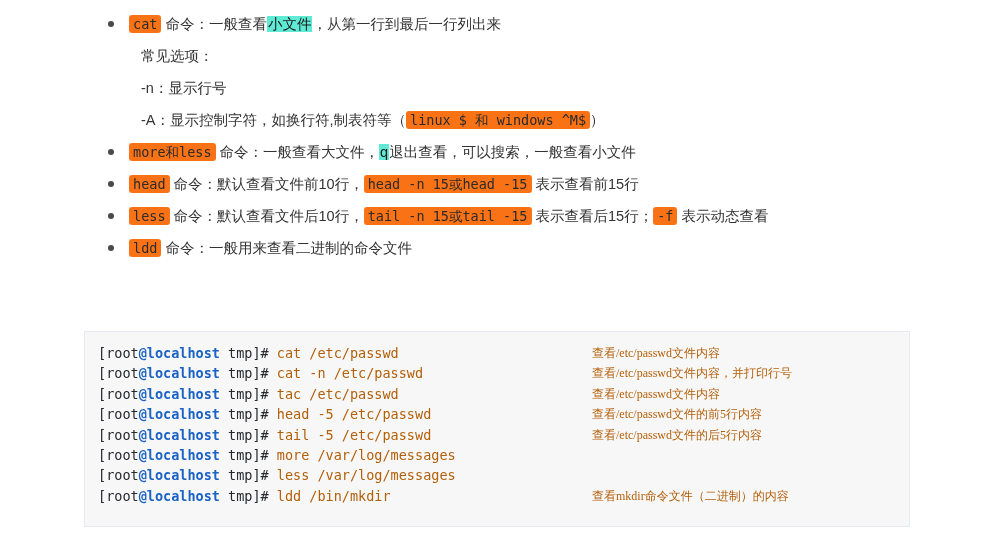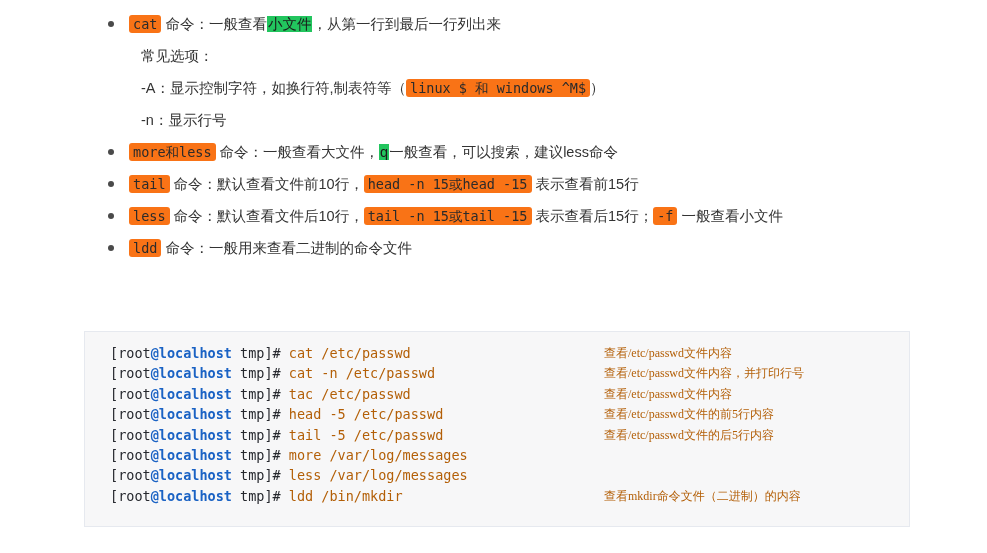--- a/index.html
+++ b/index.html
@@ -64,37 +64,36 @@
   code.ic {
     font-family: "DejaVu Sans Mono", "Liberation Mono", monospace;
     background: #f97316;
     color: #2b2b2b;
     font-size: 13.5px;
     padding: 1px 4px;
     border-radius: 3px;
     white-space: pre;
   }
   mark.hl {
-    background: #22c55e;
+    background: #5eead4;
     color: #1a1a1a;
     padding: 0 1px;
   }
 
   
   .codeblock {
     position: absolute;
     left: 84px;
     top: 331px;
     width: 826px;
     height: 196px;
     background: #f7f7f8;
     border: 1px solid #e6e9ef;
     box-sizing: border-box;
     overflow: hidden;
-    padding-left: 12px;
   }
   .code-inner {
     padding: 11px 0 10px 13px;
     font-family: "DejaVu Sans Mono", "Liberation Mono", monospace;
     font-size: 13.5px;
     line-height: 20.4px;
     white-space: pre;
   }
   .crow {
     display: block;
@@ -121,35 +120,35 @@
 </head>
 <body>
 
 <div class="doc">
 
   <ul class="cmd-list" style="margin-top:8px; margin-left:99px;">
 
     <li>
       <div class="bullet-line top-line"><code class="ic">cat</code><span> 命令：一般查看</span><mark class="hl">小文件</mark><span>，从第一行到最后一行列出来</span></div>
       <div class="sub-line">常见选项：</div>
+      <div class="sub-line">-n：显示行号</div>
       <div class="sub-line"><span>-A：显示控制字符，如换行符,制表符等（</span><code class="ic">linux $ 和 windows ^M$</code><span>）</span></div>
-      <div class="sub-line">-n：显示行号</div>
     </li>
 
 
     <li>
-      <div class="bullet-line top-line"><code class="ic">more和less</code><span> 命令：一般查看大文件，</span><mark class="hl">q</mark><span>一般查看，可以搜索，建议less命令</span></div>
+      <div class="bullet-line top-line"><code class="ic">more和less</code><span> 命令：一般查看大文件，</span><mark class="hl">q</mark><span>退出查看，可以搜索，一般查看小文件</span></div>
     </li>
 
     <li>
-      <div class="bullet-line top-line"><code class="ic">tail</code><span> 命令：默认查看文件前10行，</span><code class="ic">head -n 15或head -15</code><span> 表示查看前15行</span></div>
+      <div class="bullet-line top-line"><code class="ic">head</code><span> 命令：默认查看文件前10行，</span><code class="ic">head -n 15或head -15</code><span> 表示查看前15行</span></div>
     </li>
 
     <li>
-      <div class="bullet-line top-line"><code class="ic">less</code><span> 命令：默认查看文件后10行，</span><code class="ic">tail -n 15或tail -15</code><span> 表示查看后15行；</span><code class="ic">-f</code><span> 一般查看小文件</span></div>
+      <div class="bullet-line top-line"><code class="ic">less</code><span> 命令：默认查看文件后10行，</span><code class="ic">tail -n 15或tail -15</code><span> 表示查看后15行；</span><code class="ic">-f</code><span> 表示动态查看</span></div>
     </li>
 
     <li>
       <div class="bullet-line top-line"><code class="ic">ldd</code><span> 命令：一般用来查看二进制的命令文件</span></div>
     </li>
 
   </ul>
 
   <div class="codeblock">
     <div class="code-inner" id="term-lines"><div class="crow" style="position: relative;"><span class="prompt-a">[root</span><span class="prompt-host">@localhost</span><span class="prompt-b"> tmp]#</span><span class="cmd"> cat /etc/passwd</span><span class="cmt-wrap cmt-cn" style="top: 0px;">查看/etc/passwd文件内容</span></div><div class="crow" style="position: relative;"><span class="prompt-a">[root</span><span class="prompt-host">@localhost</span><span class="prompt-b"> tmp]#</span><span class="cmd"> cat -n /etc/passwd</span><span class="cmt-wrap cmt-cn" style="top: 0px;">查看/etc/passwd文件内容，并打印行号</span></div><div class="crow" style="position: relative;"><span class="prompt-a">[root</span><span class="prompt-host">@localhost</span><span class="prompt-b"> tmp]#</span><span class="cmd"> tac /etc/passwd</span><span class="cmt-wrap cmt-cn" style="top: 0px;">查看/etc/passwd文件内容</span></div><div class="crow" style="position: relative;"><span class="prompt-a">[root</span><span class="prompt-host">@localhost</span><span class="prompt-b"> tmp]#</span><span class="cmd"> head -5 /etc/passwd</span><span class="cmt-wrap cmt-cn" style="top: 0px;">查看/etc/passwd文件的前5行内容</span></div><div class="crow" style="position: relative;"><span class="prompt-a">[root</span><span class="prompt-host">@localhost</span><span class="prompt-b"> tmp]#</span><span class="cmd"> tail -5 /etc/passwd</span><span class="cmt-wrap cmt-cn" style="top: 0px;">查看/etc/passwd文件的后5行内容</span></div><div class="crow" style="position: relative;"><span class="prompt-a">[root</span><span class="prompt-host">@localhost</span><span class="prompt-b"> tmp]#</span><span class="cmd"> more /var/log/messages</span></div><div class="crow" style="position: relative;"><span class="prompt-a">[root</span><span class="prompt-host">@localhost</span><span class="prompt-b"> tmp]#</span><span class="cmd"> less /var/log/messages</span></div><div class="crow" style="position: relative;"><span class="prompt-a">[root</span><span class="prompt-host">@localhost</span><span class="prompt-b"> tmp]#</span><span class="cmd"> ldd /bin/mkdir</span><span class="cmt-wrap cmt-cn" style="top: 0px;">查看mkdir命令文件（二进制）的内容</span></div></div>

